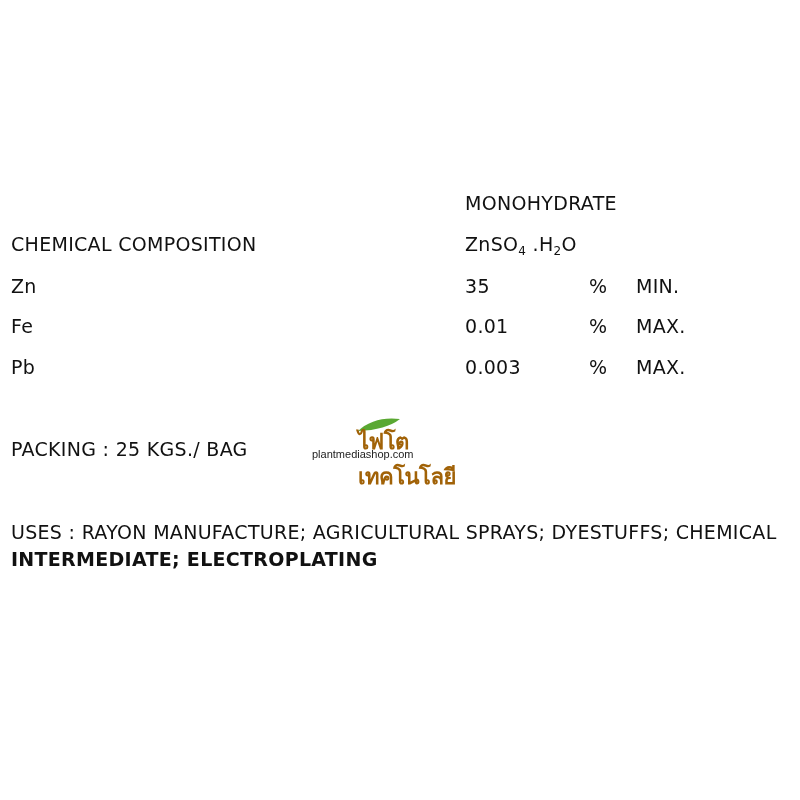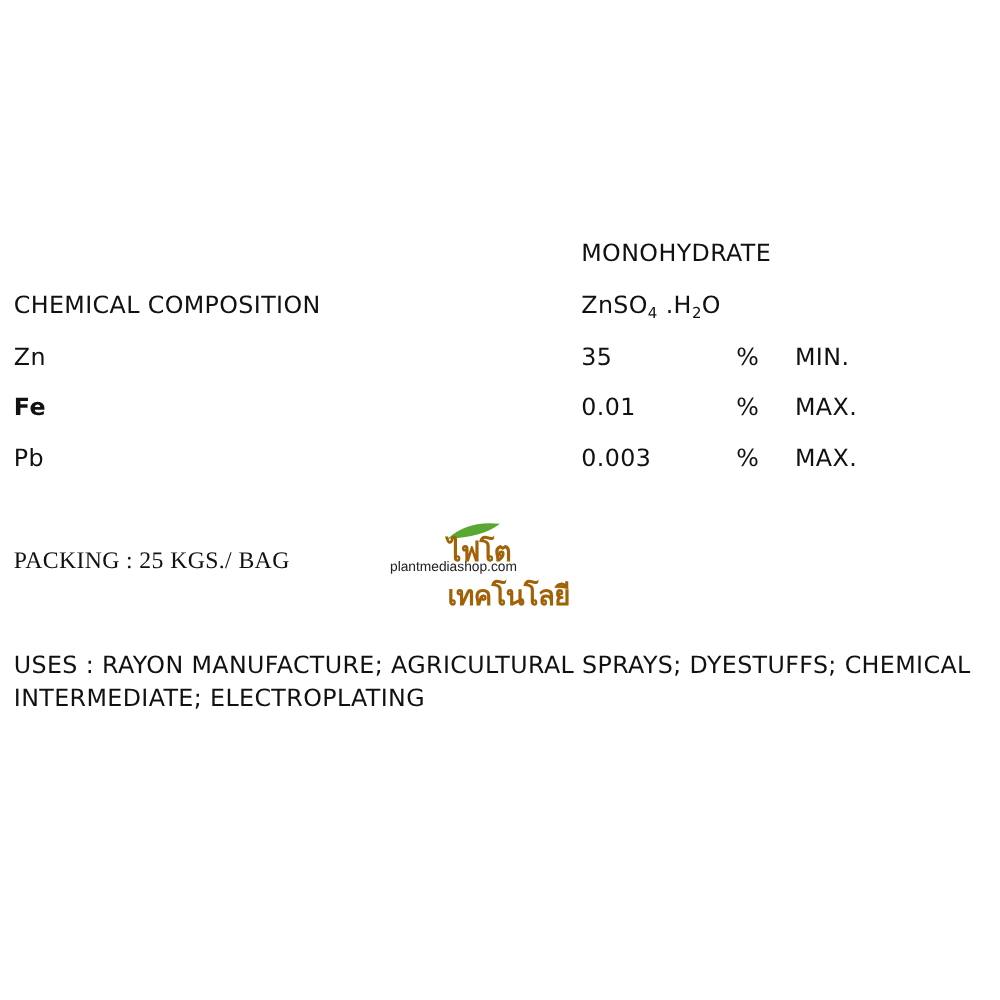--- a/index.html
+++ b/index.html
@@ -19,34 +19,34 @@
 <div class="t bold" style="left:465px;top:191px;">MONOHYDRATE</div>
 
 <div class="t" style="left:11px;top:232px;">CHEMICAL COMPOSITION</div>
 <div class="t" style="left:465px;top:232px;text-align:right;"><span>ZnSO</span><sub>4</sub><span> .H</span><sub>2</sub><span>O</span></div>
 
 <div class="t" style="left:11px;top:274px;">Zn</div>
 <div class="t" style="left:465px;top:274px;">35</div>
 <div class="t" style="left:589px;top:274px;">%</div>
 <div class="t" style="left:636px;top:274px;">MIN.</div>
 
-<div class="t" style="left:11px;top:314px;font-weight:bold;">Fe</div>
+<div class="t" style="left:11px;top:314px;">Fe</div>
 <div class="t" style="left:465px;top:314px;">0.01</div>
 <div class="t" style="left:589px;top:314px;">%</div>
 <div class="t" style="left:636px;top:314px;">MAX.</div>
 
 <div class="t" style="left:11px;top:355px;">Pb</div>
 <div class="t" style="left:465px;top:355px;">0.003</div>
 <div class="t" style="left:589px;top:355px;">%</div>
 <div class="t" style="left:636px;top:355px;">MAX.</div>
 
-<div class="t" style="left:11px;top:437px;font-family:Liberation Serif, serif;">PACKING : 25 KGS./ BAG</div>
+<div class="t" style="left:11px;top:437px;">PACKING : 25 KGS./ BAG</div>
 
 <div class="logo">
   <svg class="leaf" width="46" height="14" viewBox="0 0 46 14">
     <path d="M2 13 Q18 -2 44 1 Q30 12 2 13 Z" fill="#5aa832"></path>
   </svg>
   <span class="logo-thai">ไฟโตเทคโนโลยี</span>
   <span class="logo-url">plantmediashop.com</span>
 </div>
 
 <div class="t" style="left:11px;top:520px;"><span class="bold">USES :</span> <span>RAYON MANUFACTURE; AGRICULTURAL SPRAYS; DYESTUFFS; CHEMICAL</span></div>
-<div class="t" style="left:11px;top:547px;">INTERMEDIATE; ELECTROPLATING</div>
+<div class="t" style="left:11px;top:547px;font-weight:bold;">INTERMEDIATE; ELECTROPLATING</div>
 
 </body></html>

